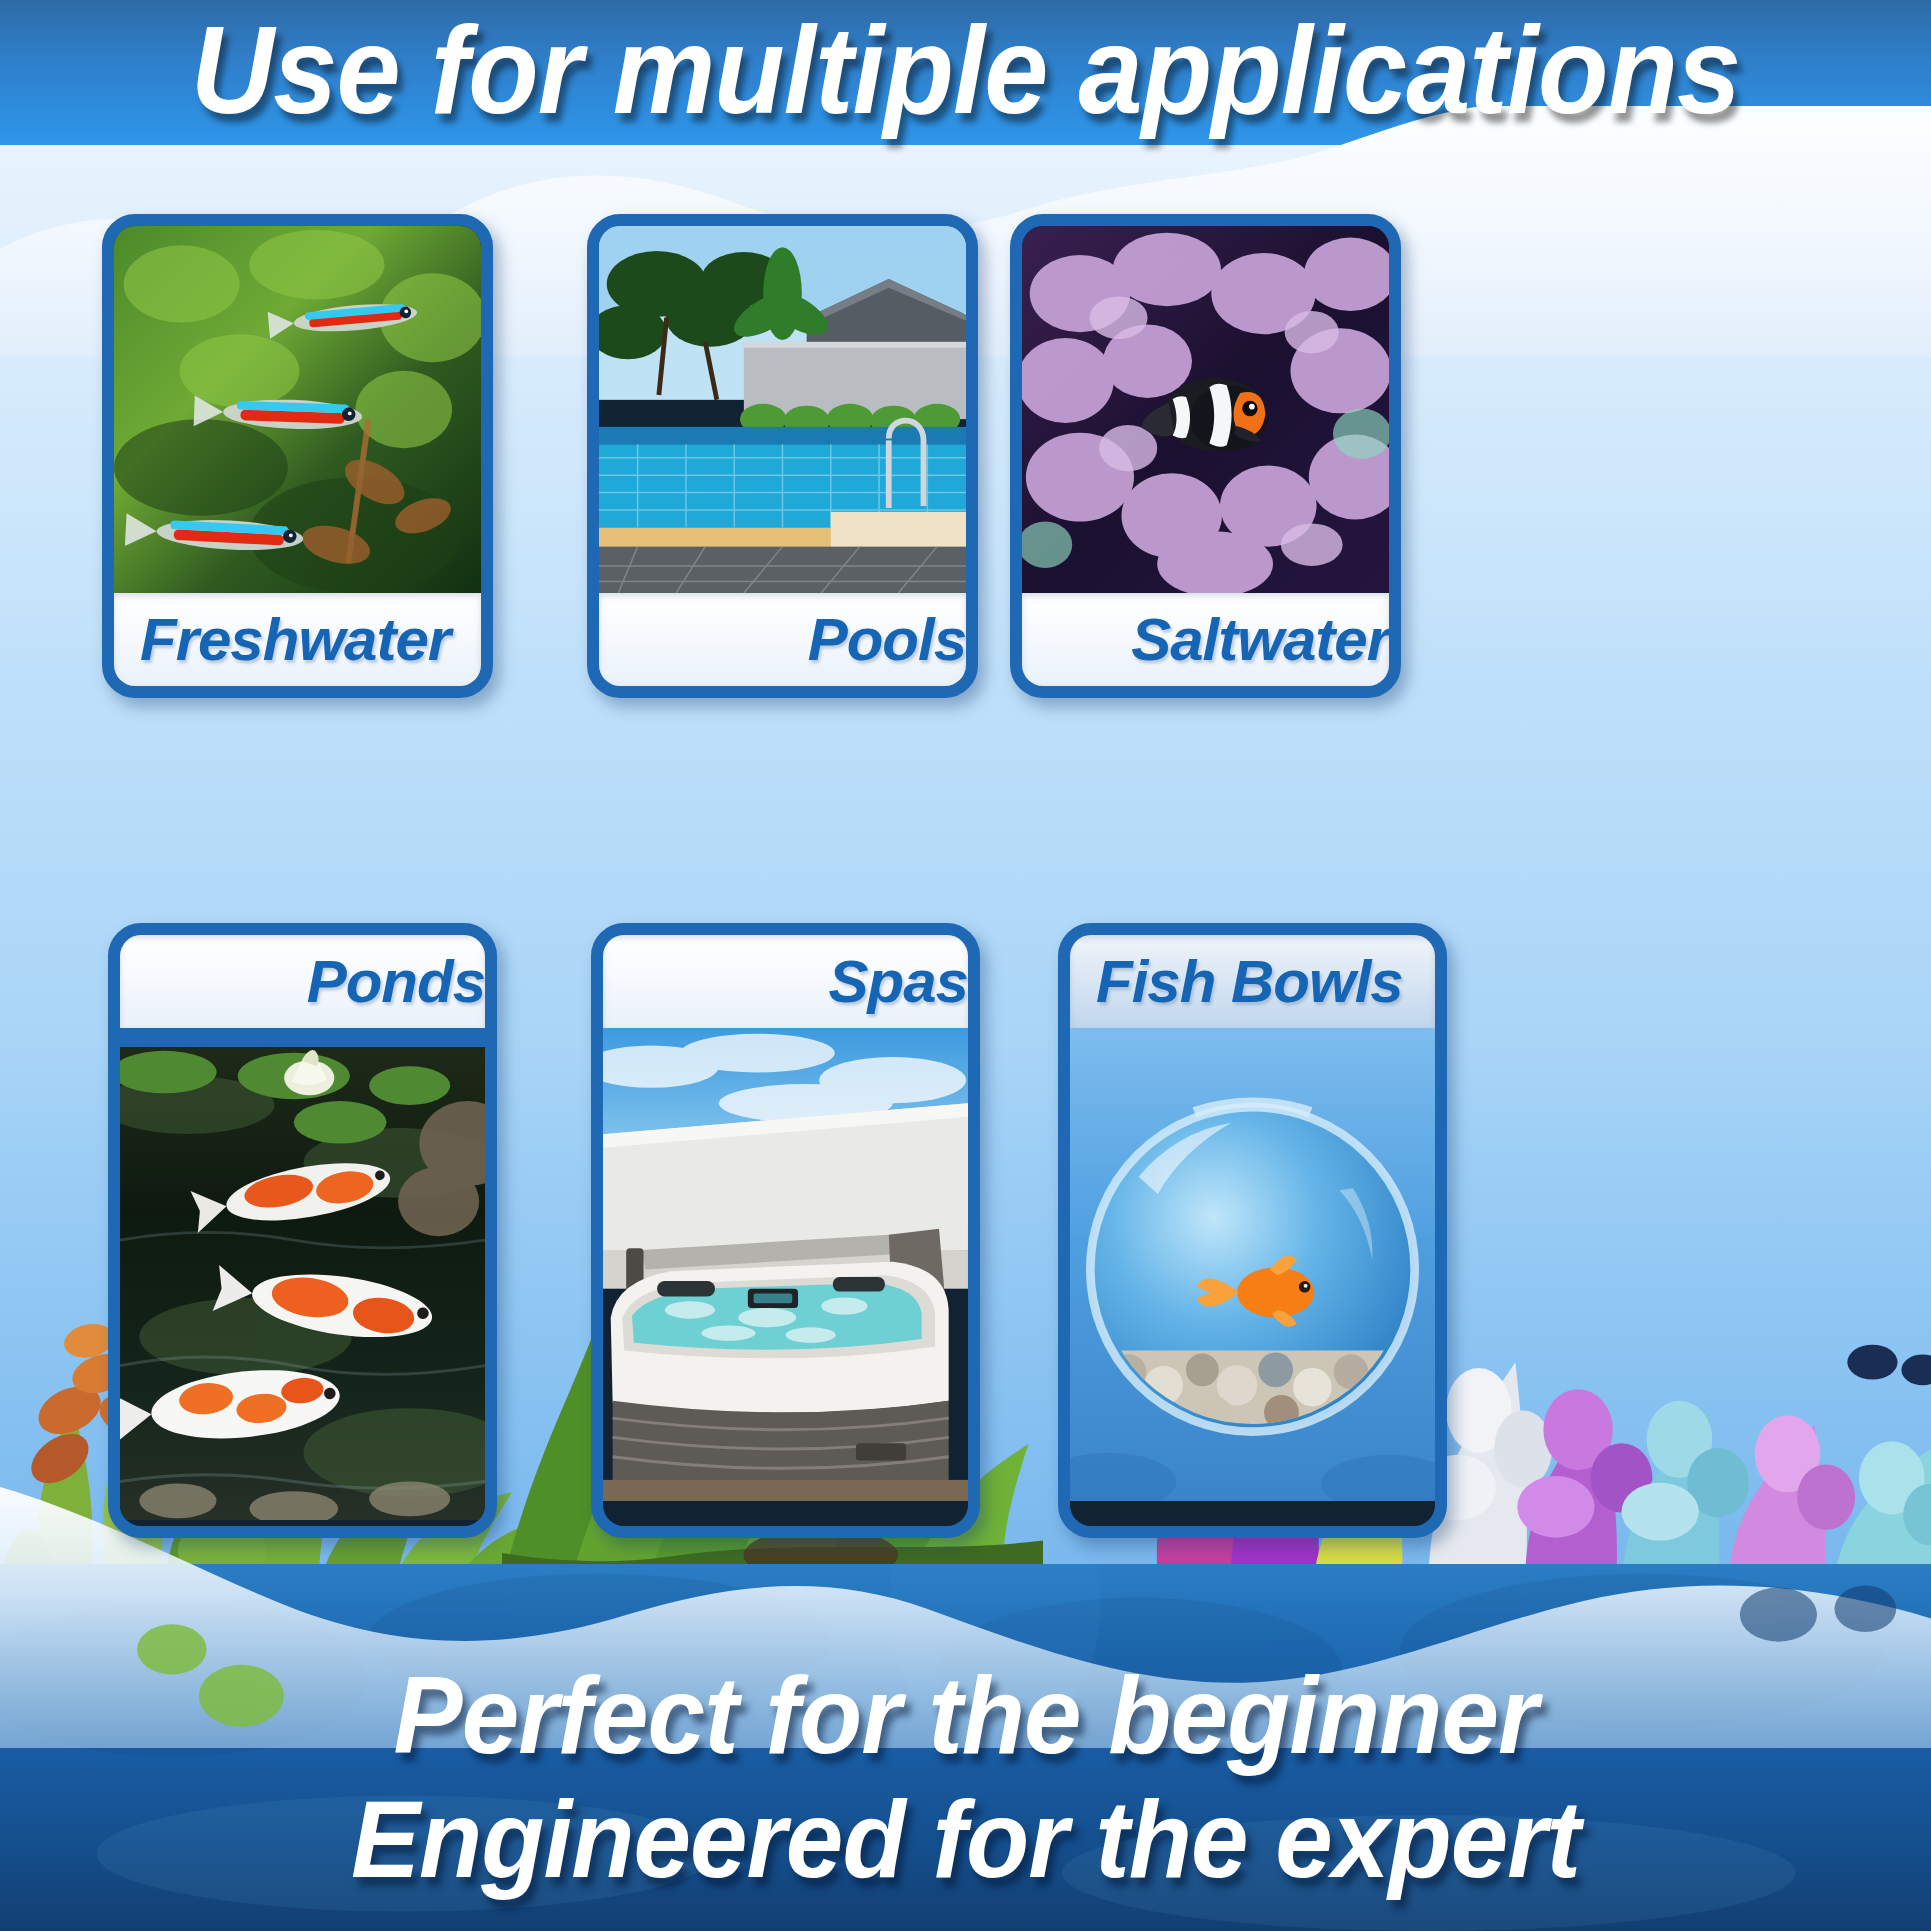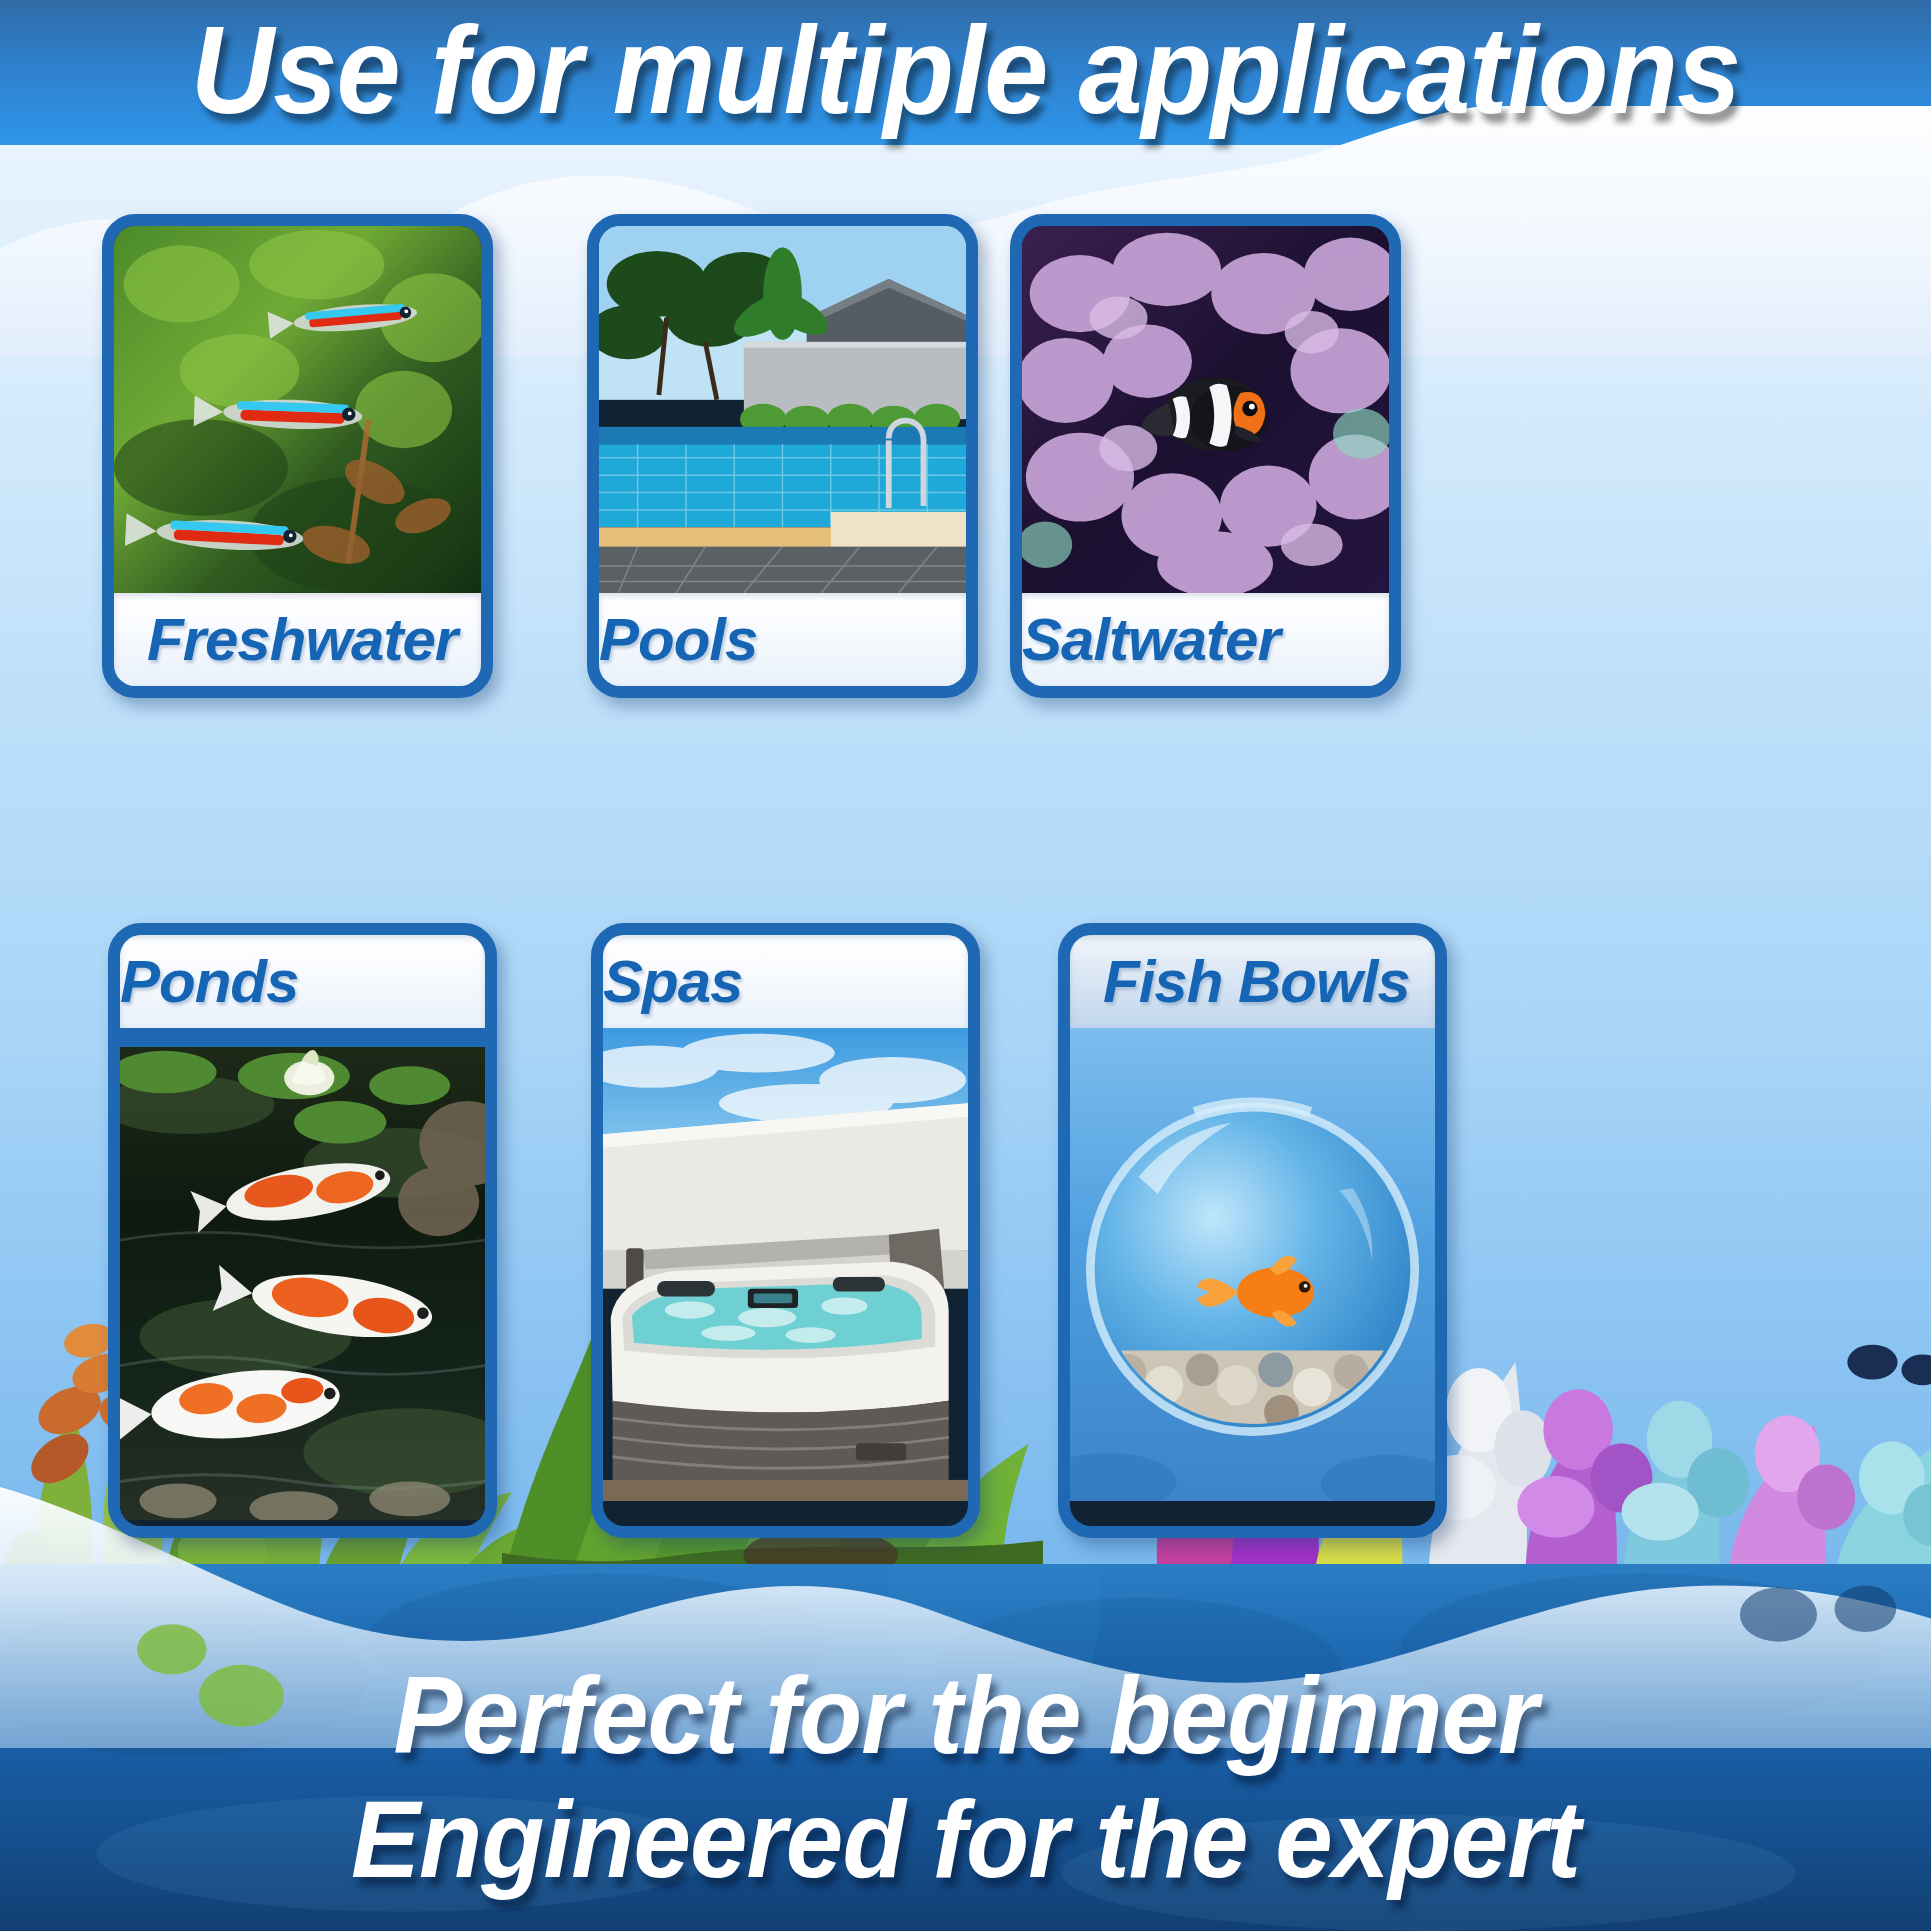--- a/index.html
+++ b/index.html
@@ -92,22 +92,22 @@
     background:linear-gradient(180deg,rgba(255,255,255,.93) 0%,rgba(247,250,254,.86) 50%,rgba(233,241,250,.80) 100%);
   }
   .card .band span{
     width:100%;
     color:#1665b5;
     font-weight:bold;font-style:italic;
     font-size:60px;
     letter-spacing:-1px;
     text-shadow:1.9px 2.9px 2.9px rgba(120,150,185,.45);
   }
-  .band.al-left span{ text-align:left; padding-left:33px;}
-  .band.al-center span{ text-align:left;}
+  .band.al-left span{ text-align:left; padding-left:26px;}
+  .band.al-center span{ text-align:right;}
 
   
   .ph{position:absolute;inset:0;}
 </style>
 </head>
 <body>
 
 <div id="stage">
 
   <div class="sky"></div>

